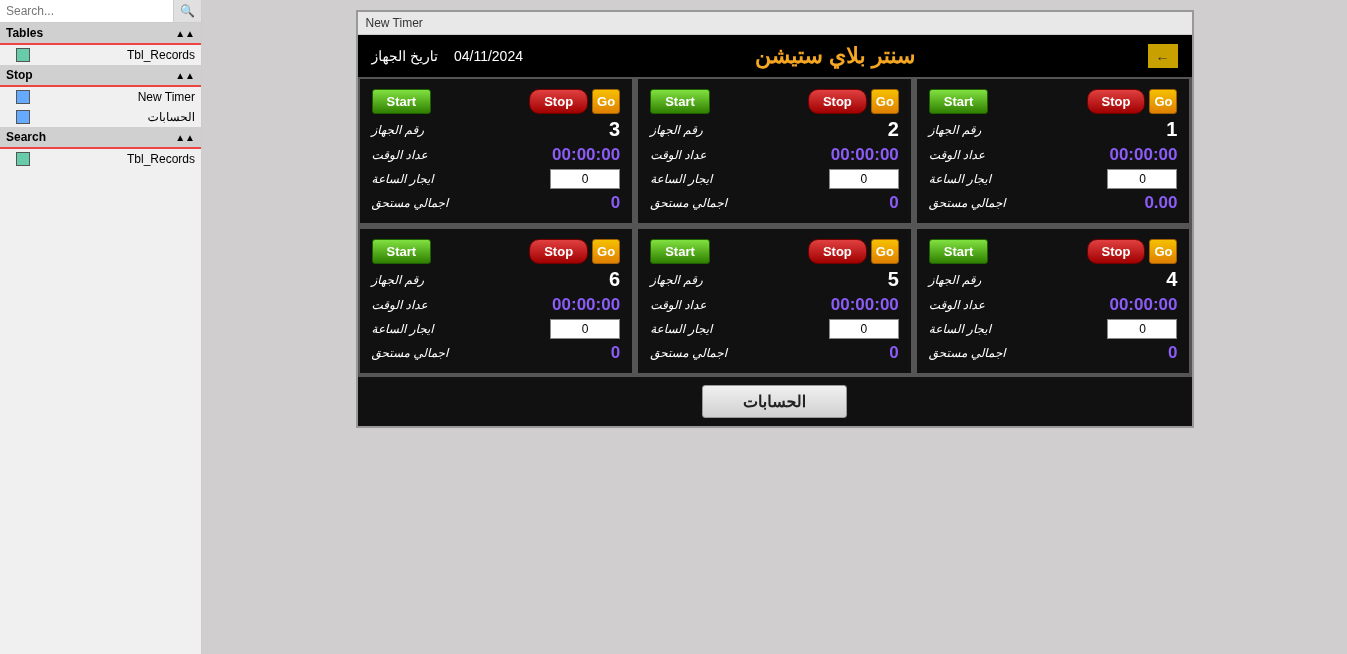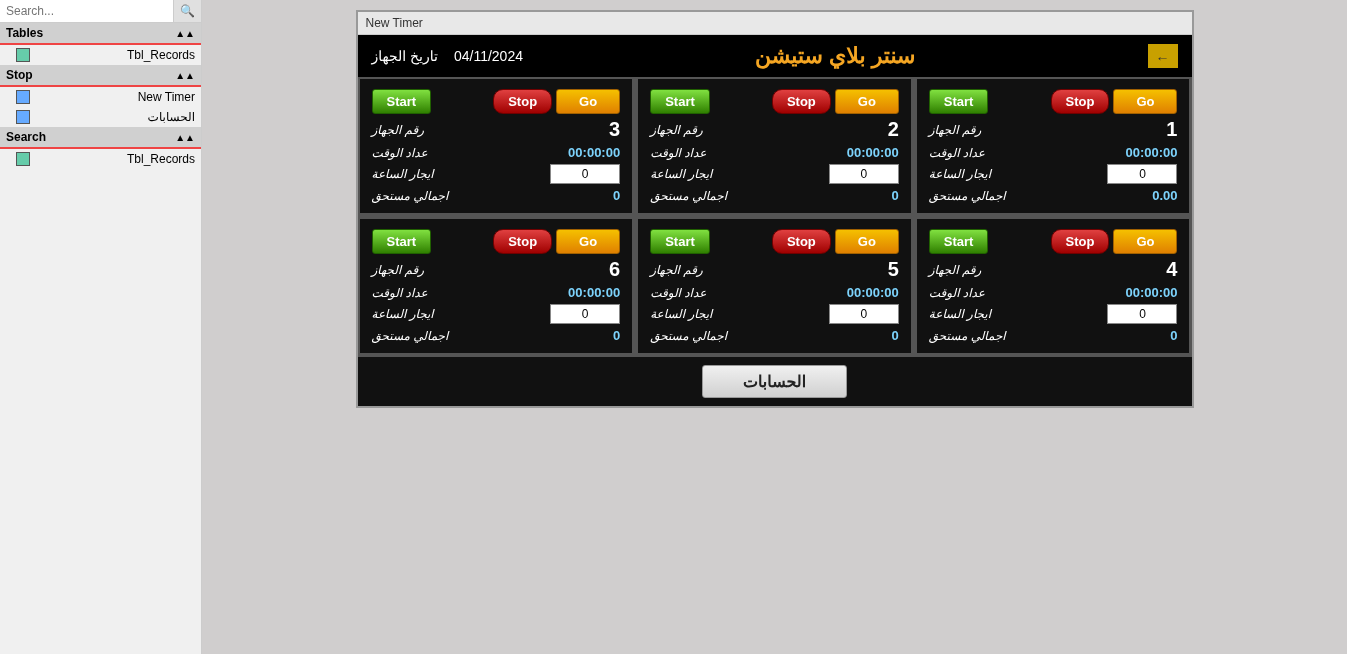--- a/index.html
+++ b/index.html
@@ -167,21 +167,21 @@
       align-items: center;
       flex-direction: row-reverse;
       width: 100%;
       justify-content: flex-end;
     }
     .btn-go {
       background: linear-gradient(to bottom, #f5c000, #e08000);
       color: white;
       font-weight: bold;
       border: 1px solid #a06000;
-      padding: 4px 22px;
+      padding: 4px 4px;
       cursor: pointer;
       font-size: 13px;
       border-radius: 3px;
     }
     .btn-stop {
       background: linear-gradient(to bottom, #e04040, #a00000);
       color: white;
       font-weight: bold;
       border: 1px solid #700000;
       padding: 4px 14px;
@@ -208,22 +208,22 @@
       width: 100%;
       direction: rtl;
     }
     .timer-label {
       color: white;
       font-size: 12px;
       text-align: right;
       font-style: italic;
     }
     .timer-value {
-      color: #7dd3fc;
-      font-size: 13px;
+      color: #8b5cf6;
+      font-size: 17px;
       font-weight: bold;
     }
     .timer-input {
       background: white;
       border: 1px solid #888;
       padding: 2px 4px;
       font-size: 12px;
       width: 70px;
       text-align: center;
     }

